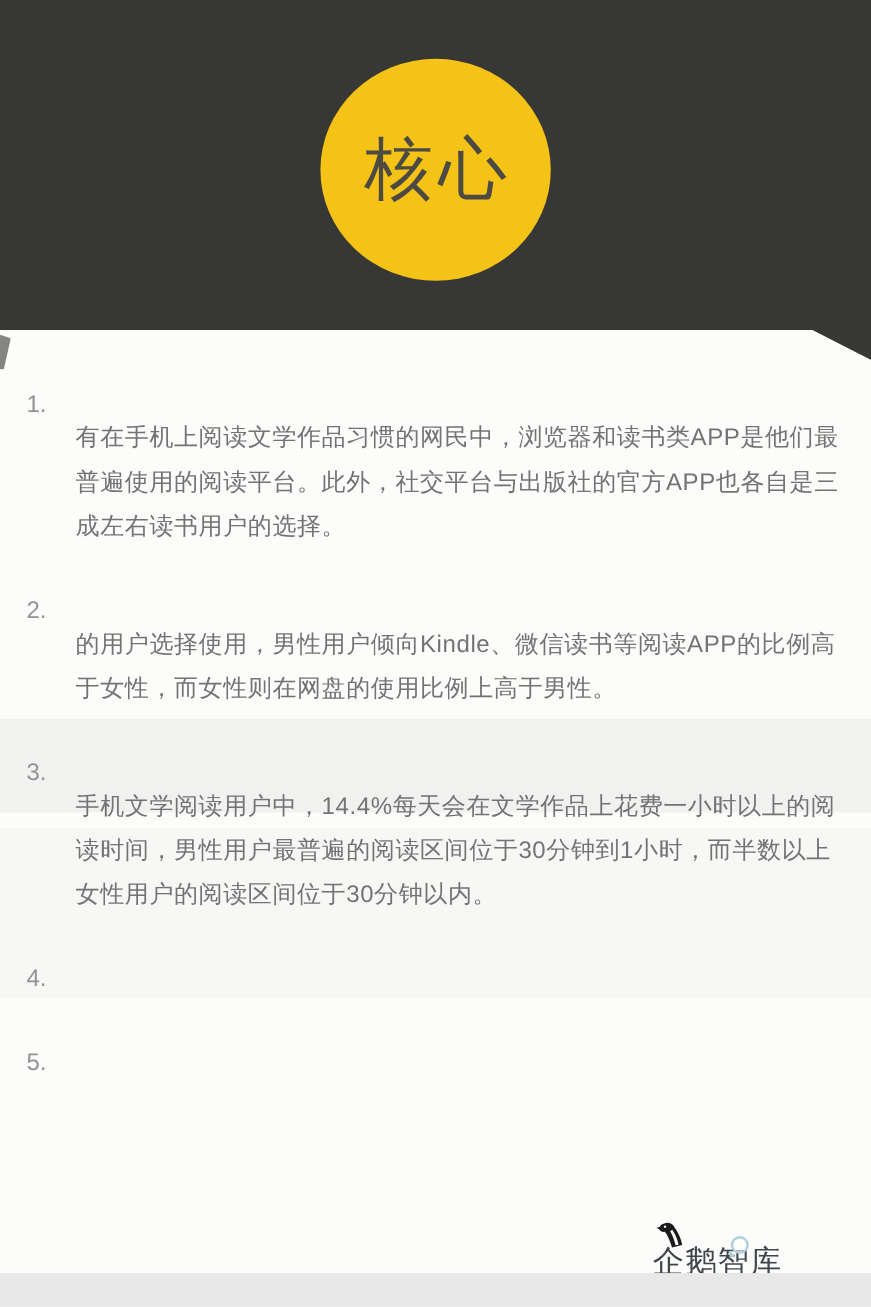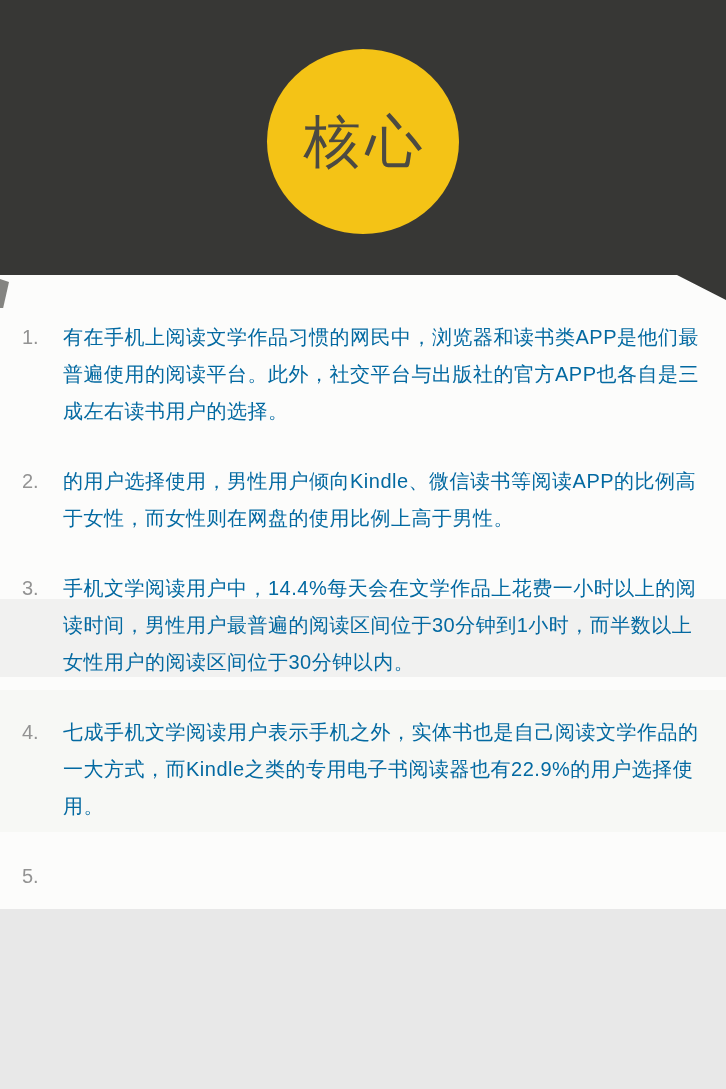--- a/index.html
+++ b/index.html
@@ -2,21 +2,21 @@
 <html><head>
 <meta charset="utf-8">
 <style>
   * { margin: 0; padding: 0; box-sizing: border-box; }
   html, body { background: #e8e8e8; }
   body { font-family: "Liberation Sans", sans-serif; }
 
   .page {
     position: relative;
     width: 726px;
-    height: 909px;
+    height: 1061px;
     margin: 0 auto;
     background: #fcfcfb;
     overflow: hidden;
   }
 
   
   .header {
     position: absolute;
     left: 0; top: 0;
     width: 726px; height: 300px;
@@ -78,22 +78,23 @@
     flex: 0 0 41px;
     font-size: 20px;
     line-height: 37px;
     color: #939393;
   }
   .finding-txt {
     flex: 1;
     max-width: 639px;
     font-size: 20px;
     line-height: 37px;
-    color: #0369a1;
+    color: #737373;
     letter-spacing: 0.5px;
+    margin-top: 28px;
   }
 
   
   .logo-text {
     position: absolute;
     left: 544px; top: 1038px;
     font-size: 26px;
     line-height: 27px;
     letter-spacing: 1px;
     color: #3f464c;
@@ -168,21 +169,20 @@
     <li>
       <span class="finding-num">2.</span>
       <span class="finding-txt">的用户选择使用，男性用户倾向Kindle、微信读书等阅读APP的比例高于女性，而女性则在网盘的使用比例上高于男性。</span>
     </li>
     <li>
       <span class="finding-num">3.</span>
       <span class="finding-txt">手机文学阅读用户中，14.4%每天会在文学作品上花费一小时以上的阅读时间，男性用户最普遍的阅读区间位于30分钟到1小时，而半数以上女性用户的阅读区间位于30分钟以内。</span>
     </li>
     <li>
       <span class="finding-num">4.</span>
-      <span class="finding-txt">七成手机文学阅读用户表示手机之外，实体书也是自己阅读文学作品的一大方式，而Kindle之类的专用电子书阅读器也有22.9%的用户选择使用。</span>
     </li>
     <li>
       <span class="finding-num">5.</span>
     </li>
   </ol>
 
   <svg class="penguin" viewBox="0 0 30 23" xmlns="http://www.w3.org/2000/svg">
 
     <path fill="#1b1b1b" d="M7.5,1.5 C10.5,0.2 14,1.2 15.5,3.8 C18.5,8 21.5,13.5 22.5,19.5 L14,21.5 C12.5,16.5 10.5,11.5 8,8.5 C6,8.8 4,8 3.5,6.5 L1,5.2 L3.8,4.6 C4.2,2.9 5.7,1.8 7.5,1.5 Z"></path>
     <circle cx="8.2" cy="4.2" r="1" fill="#fcfcfb"></circle>

